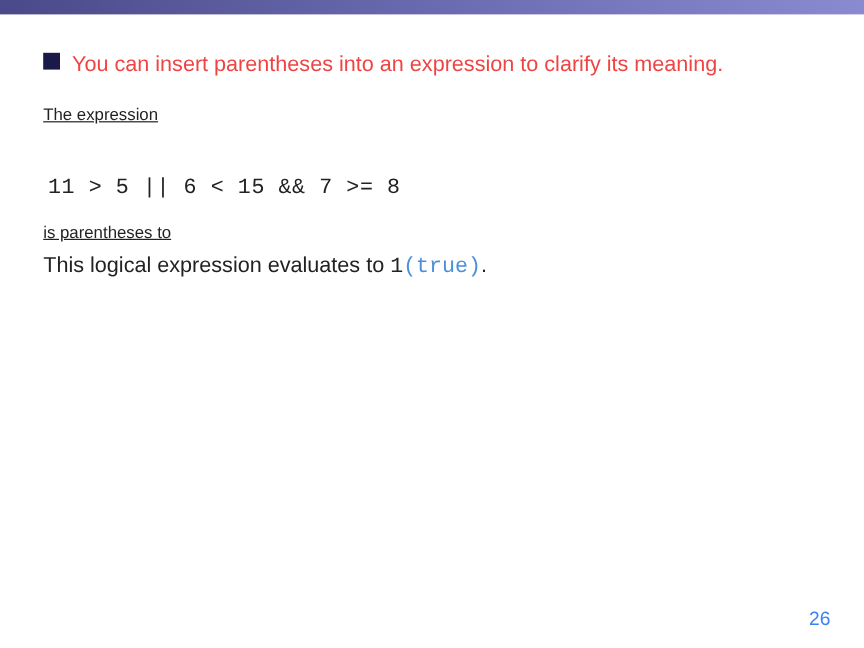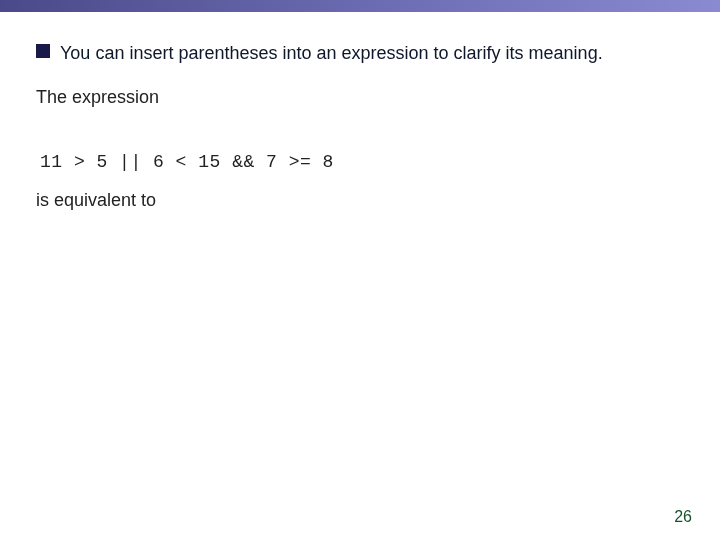--- a/index.html
+++ b/index.html
@@ -40,28 +40,29 @@
       height: 14px;
       background: #1a1a4a;
       margin-top: 4px;
       margin-right: 10px;
       flex-shrink: 0;
     }
 
     .bullet-text {
       font-size: 18px;
       line-height: 1.5;
-      color: #0f172a;
+      color: #ef4444;
     }
 
     .section-label {
-      font-size: 18px;
+      font-size: 14px;
       color: #222;
       margin-bottom: 10px;
       margin-top: 8px;
+      text-decoration: underline;
     }
 
     .code-block {
       font-family: 'Courier New', Courier, monospace;
       font-size: 18px;
       color: #222;
       margin-bottom: 18px;
       margin-left: 4px;
       letter-spacing: 0.5px;
       margin-top: 44px;
@@ -83,39 +84,42 @@
       font-family: 'Courier New', Courier, monospace;
       font-size: 18px;
       color: #4a90d9;
     }
 
     .page-number {
       position: absolute;
       bottom: 14px;
       right: 28px;
       font-size: 16px;
-      color: #14532d;
+      color: #3b82f6;
       margin-top: 24px;
     }
   </style>
 </head>
 <body>
 
 <div class="header-bar"></div>
 
 <div class="content">
 
   <div class="bullet-point">
     <div class="bullet-square"></div>
     <span class="bullet-text">You can insert parentheses into an expression to clarify its meaning.</span>
   </div>
 
   <div class="section-label">The expression</div>
 
   <div class="code-block">11 &gt; 5 || 6 &lt; 15 &amp;&amp; 7 &gt;= 8</div>
 
-  <div class="section-label">is equivalent to</div>
+  <div class="section-label">is parentheses to</div>
 
 
+  <div class="inline-text">
+    <span>This logical expression evaluates to </span><span class="inline-code">1</span><span class="inline-code-colored">(true)</span><span>.</span>
+  </div>
 
 </div>
 
 <div class="page-number">26</div>
 
 </body></html>

